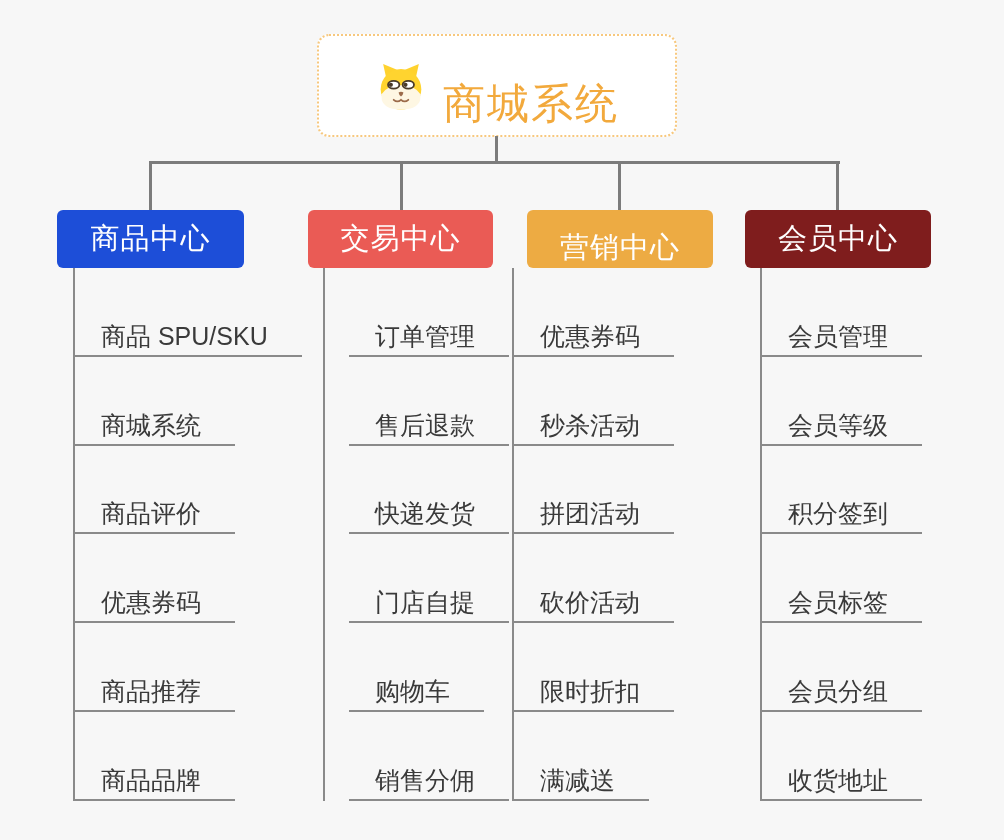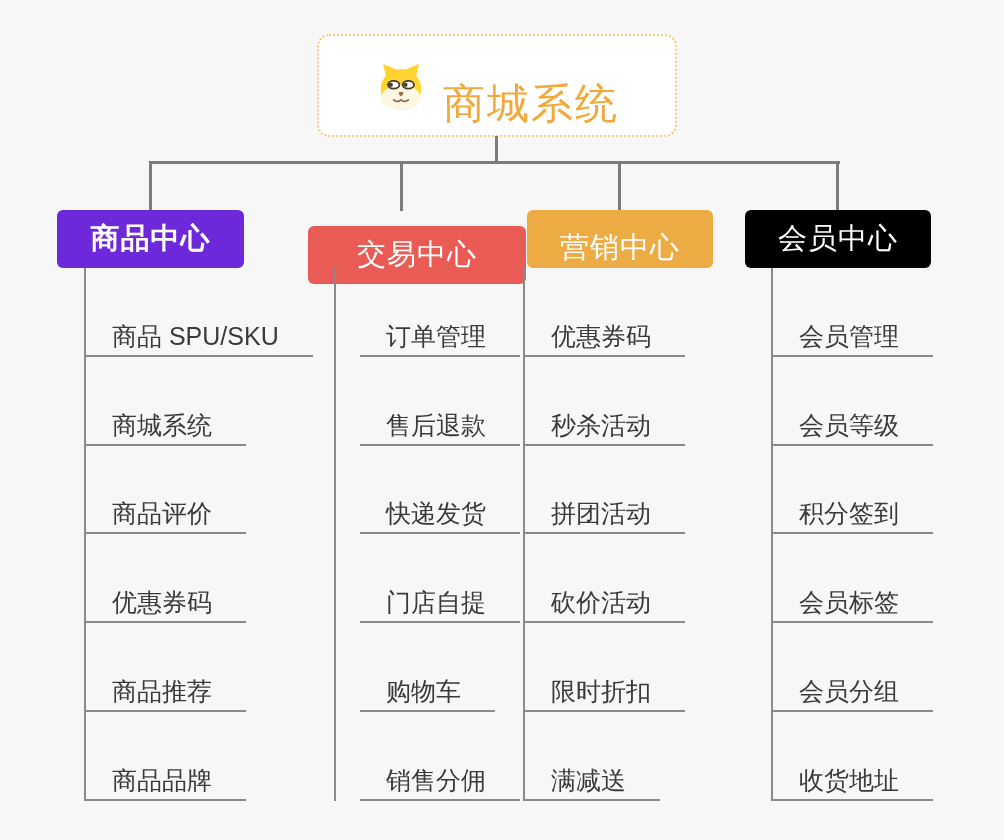--- a/index.html
+++ b/index.html
@@ -46,29 +46,28 @@
   .branch-box{
     position:absolute;top:210px;height:58px;
     border-radius:6px;
     display:flex;align-items:center;justify-content:center;
     color:#ffffff;
     font-size:29px;
     letter-spacing:1px;
     cursor:default;
   }
   .branch-box-0{left:57px;width:187px;}
-  .branch-box-1{left:308px;width:218px;margin-top:16px;}
+  .branch-box-1{left:308px;width:185px;}
   .branch-box-2{left:527px;width:186px;align-items:flex-end;}
   .branch-box-3{left:745px;width:186px;}
 
   
   .branch-col{
     position:absolute;top:268px;
     border-left:2px solid #8a8a8a;
-    margin-left:11px;
   }
   .branch-col-0{left:73px;}
   .branch-col-1{left:323px;padding-left:24px;}
   .branch-col-2{left:512px;}
   .branch-col-3{left:760px;}
   .leaf{
     box-sizing:border-box;
     height:88.8px;
     width:max-content;
     display:flex;align-items:flex-end;
@@ -103,30 +102,30 @@
     <span class="root-title" style="color: rgb(242, 169, 60);">商城系统</span>
   </div>
 
   <div class="conn conn-root-drop"></div>
   <div class="conn conn-bus"></div>
   <div class="conn conn-drop conn-drop-0"></div>
   <div class="conn conn-drop conn-drop-1"></div>
   <div class="conn conn-drop conn-drop-2"></div>
   <div class="conn conn-drop conn-drop-3"></div>
 
-  <div class="branch-box branch-box-0" style="background: #6d28d9; font-weight: bold;">
+  <div class="branch-box branch-box-0" style="background: #1d4ed8;">
     <span>商品中心</span>
   </div>
   <div class="branch-box branch-box-1" style="background: rgb(234, 91, 85);">
     <span>交易中心</span>
   </div>
   <div class="branch-box branch-box-2" style="background: rgb(237, 171, 67);">
     <span>营销中心</span>
   </div>
-  <div class="branch-box branch-box-3" style="background: #000000;">
+  <div class="branch-box branch-box-3" style="background: #7f1d1d;">
     <span>会员中心</span>
   </div>
 
   <div class="branch-col branch-col-0">
     <div class="leaf">
         <span class="leaf-label">商品 SPU/SKU</span>
       </div>
     <div class="leaf">
         <span class="leaf-label">商城系统</span>
       </div>

